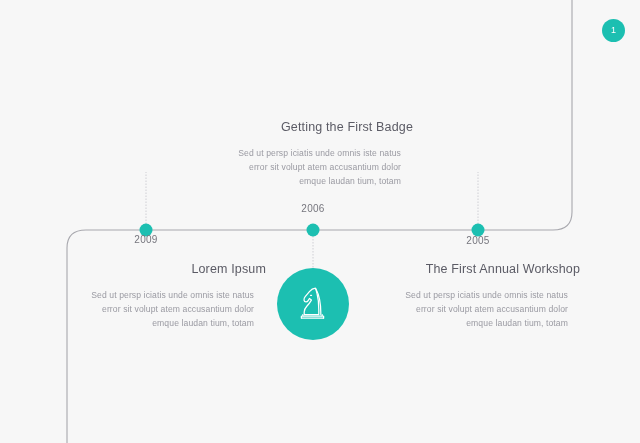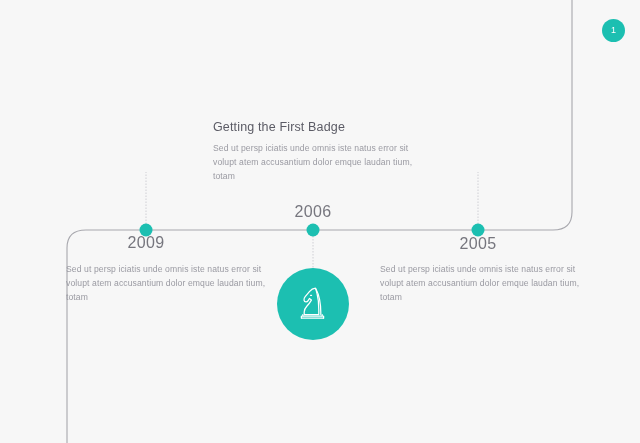--- a/index.html
+++ b/index.html
@@ -53,45 +53,45 @@
     height: 13px;
     border-radius: 50%;
     background: #1cbfb1;
     transform: translate(-50%, -50%);
   }
 
   
   .year {
     position: absolute;
     transform: translateX(-50%);
-    font-size: 16px;
+    font-size: 10px;
     color: #76767e;
     letter-spacing: 0.3px;
     white-space: nowrap;
   }
 
   
   .block {
     position: absolute;
     width: 200px;
     transform: translateX(-50%);
-    text-align: left;
+    text-align: right;
   }
   .block-title {
     font-size: 12.5px;
     color: #5b5b65;
     margin: 0 0 7px 0;
     letter-spacing: 0.15px;
     font-weight: normal;
   }
   .block-body {
     font-size: 8.6px;
     line-height: 1.63;
     color: #9a9aa2;
-    margin: 0;
+    margin: 12px;
     letter-spacing: 0.1px;
   }
 
   
   .icon-circle {
     position: absolute;
     width: 72px;
     height: 72px;
     border-radius: 50%;
     background: #1cbfb1;
@@ -125,26 +125,28 @@
   <div class="block" style="left:313px; top:120px;">
     <h3 class="block-title">Getting the First Badge</h3>
     <p class="block-body">Sed ut persp iciatis unde omnis iste natus error sit volupt atem accusantium dolor emque laudan tium, totam</p>
   </div>
   <div class="year" style="left:313px; top:203px;">2006</div>
   <div class="dot" style="left:313px; top:230px;"></div>
 
   <div class="dot" style="left:146px; top:230px;"></div>
   <div class="year" style="left:146px; top:234px;">2009</div>
   <div class="block" style="left:166px; top:262px;">
+    <h3 class="block-title">Lorem Ipsum</h3>
     <p class="block-body">Sed ut persp iciatis unde omnis iste natus error sit volupt atem accusantium dolor emque laudan tium, totam</p>
   </div>
 
   <div class="dot" style="left:478px; top:230px;"></div>
   <div class="year" style="left:478px; top:235px;">2005</div>
   <div class="block" style="left:480px; top:262px;">
+    <h3 class="block-title">The First Annual Workshop</h3>
     <p class="block-body">Sed ut persp iciatis unde omnis iste natus error sit volupt atem accusantium dolor emque laudan tium, totam</p>
   </div>
 
   <div class="icon-circle" style="left:313px; top:304px;">
     <svg width="40" height="40" viewBox="0 0 40 40">
       <g fill="none" stroke="#ffffff" stroke-width="1.25" stroke-linecap="round" stroke-linejoin="round">
 
         <path d="M22.5 4.2
                  C 20.3 4.4 18.1 5.6 16.4 7.6
                  L 12.2 12.6

